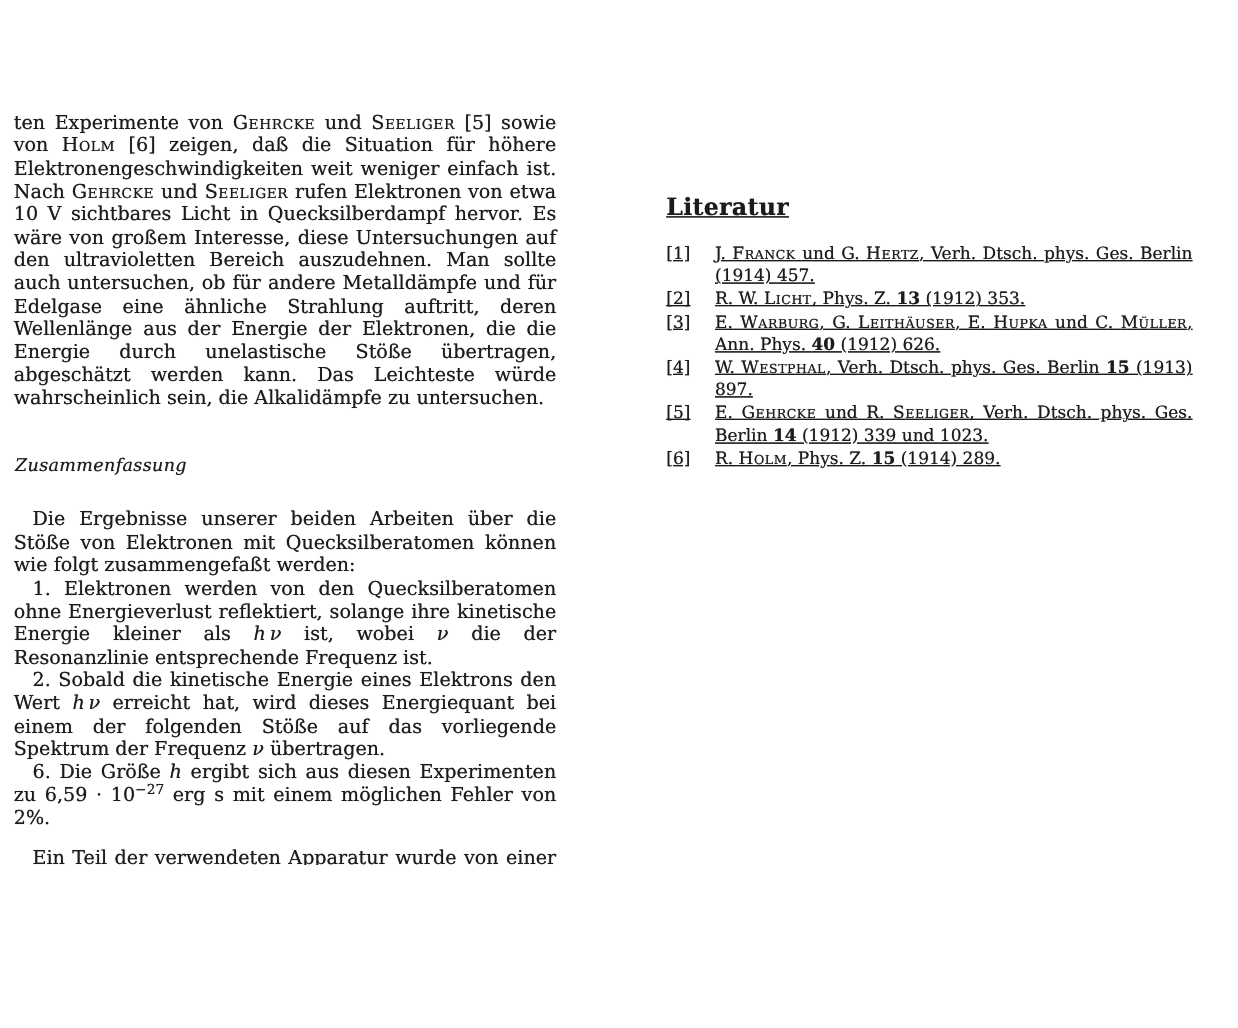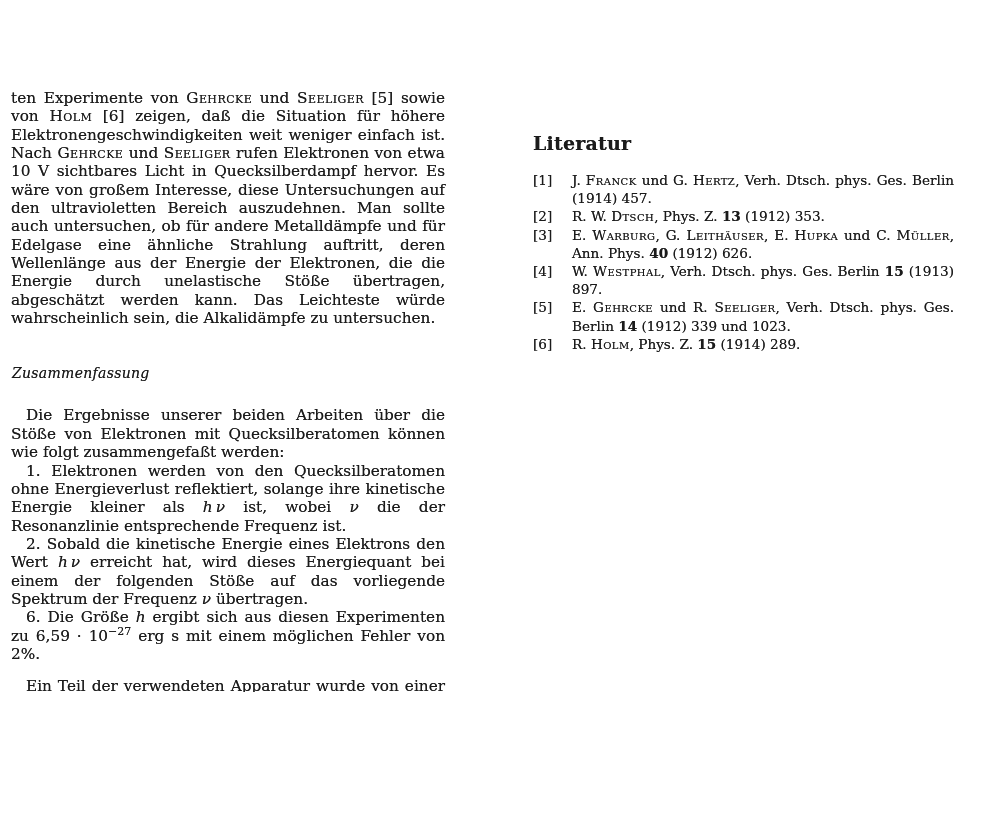--- a/index.html
+++ b/index.html
@@ -36,22 +36,23 @@
     font-weight: normal;
     letter-spacing: 0.3px;
   }
   #summary-container p[data-name="summary-item-1"] { }
   #summary-container p[data-name="acknowledgement-paragraph"] { margin-top: 14px; }
 
   
   .col-right {
     position: absolute;
     left: 533px;
-    top: 132px;
+    top: 155px;
     width: 421px;
+    text-decoration: underline;
   }
   .lit-heading {
     margin: 0 0 17px 0;
     font-size: 19px;
     font-weight: bold;
     letter-spacing: 0.2px;
   }
   .ref {
     display: flex;
     font-size: 13.6px;
@@ -88,21 +89,21 @@
   <div class="col-right" data-name="literature-section">
     <h3 class="lit-heading" data-name="literature-heading">Literatur</h3>
 
     <div id="ref-container" data-name="reference-list">
         <div class="ref" data-name="reference-1">
           <span class="ref-label" data-name="reference-label">[1]</span>
           <span class="ref-text" data-name="reference-text"><span data-name="text-run">J. </span><span class="sc" data-name="text-run">Franck</span><span data-name="text-run"> und G. </span><span class="sc" data-name="text-run">Hertz</span><span data-name="text-run">, Verh. Dtsch. phys. Ges. Berlin (1914) 457.</span></span>
         </div>
         <div class="ref" data-name="reference-2">
           <span class="ref-label" data-name="reference-label">[2]</span>
-          <span class="ref-text" data-name="reference-text"><span data-name="text-run">R. W. </span><span class="sc" data-name="text-run">Dtsch</span><span data-name="text-run">, Phys. Z. </span><span class="bd" data-name="text-run">13</span><span data-name="text-run"> (1912) 353.</span></span>
+          <span class="ref-text" data-name="reference-text"><span data-name="text-run">R. W. </span><span class="sc" data-name="text-run">Licht</span><span data-name="text-run">, Phys. Z. </span><span class="bd" data-name="text-run">13</span><span data-name="text-run"> (1912) 353.</span></span>
         </div>
         <div class="ref" data-name="reference-3">
           <span class="ref-label" data-name="reference-label">[3]</span>
           <span class="ref-text" data-name="reference-text"><span data-name="text-run">E. </span><span class="sc" data-name="text-run">Warburg</span><span data-name="text-run">, G. </span><span class="sc" data-name="text-run">Leithäuser</span><span data-name="text-run">, E. </span><span class="sc" data-name="text-run">Hupka</span><span data-name="text-run"> und C. </span><span class="sc" data-name="text-run">Müller</span><span data-name="text-run">, Ann. Phys. </span><span class="bd" data-name="text-run">40</span><span data-name="text-run"> (1912) 626.</span></span>
         </div>
         <div class="ref" data-name="reference-4">
           <span class="ref-label" data-name="reference-label">[4]</span>
           <span class="ref-text" data-name="reference-text"><span data-name="text-run">W. </span><span class="sc" data-name="text-run">Westphal</span><span data-name="text-run">, Verh. Dtsch. phys. Ges. Berlin </span><span class="bd" data-name="text-run">15</span><span data-name="text-run"> (1913) 897.</span></span>
         </div>
         <div class="ref" data-name="reference-5">

